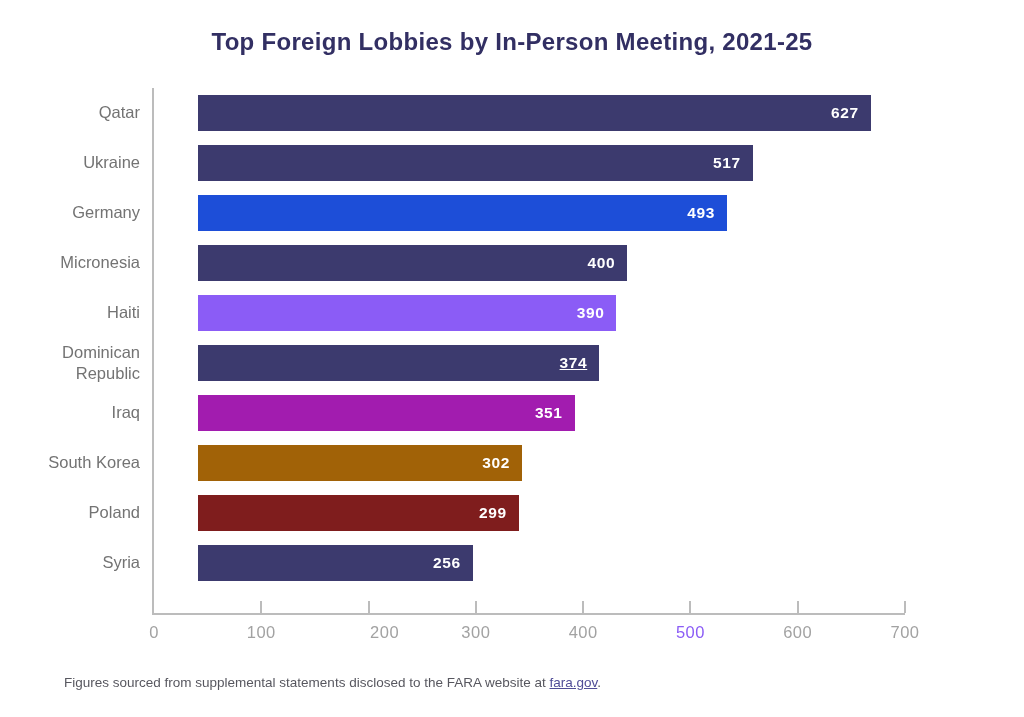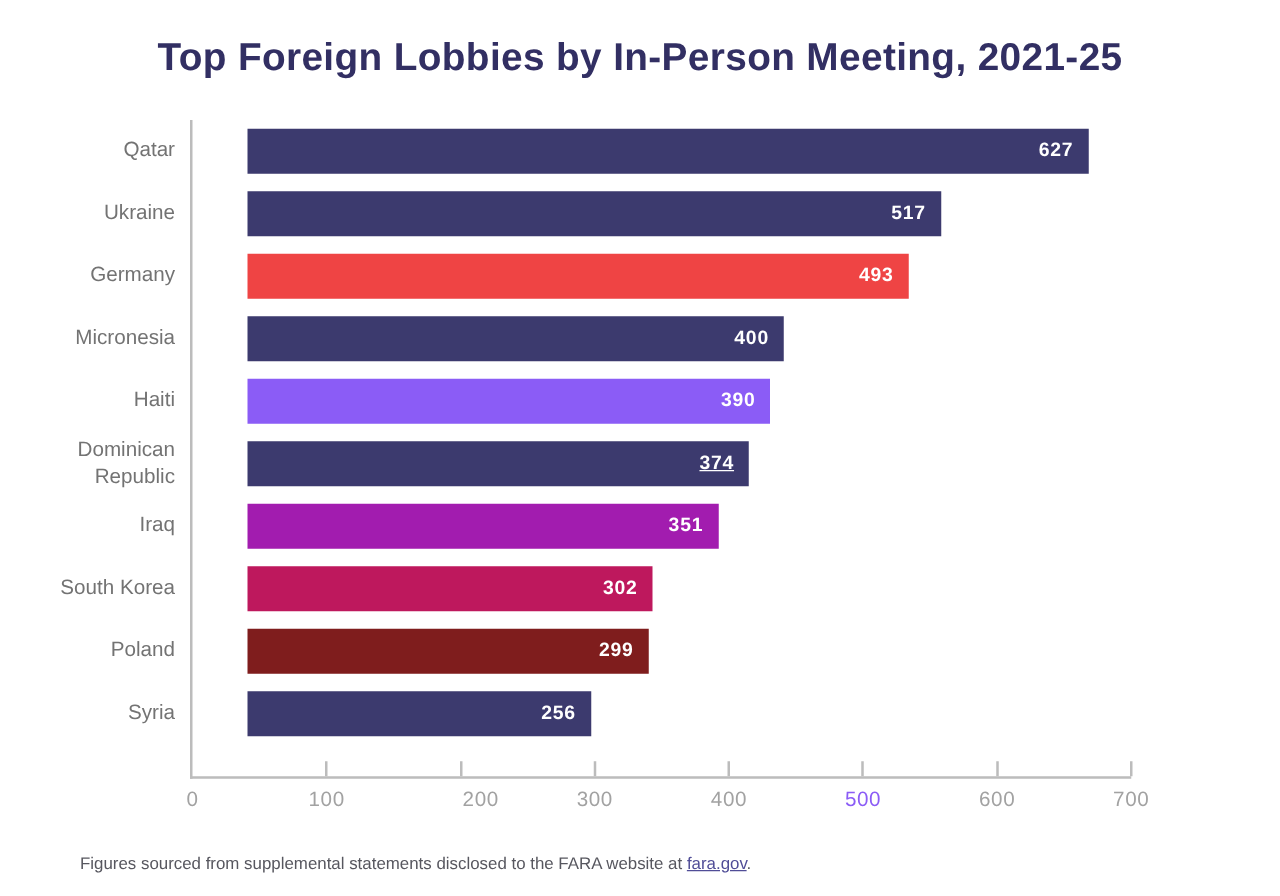--- a/index.html
+++ b/index.html
@@ -6,21 +6,21 @@
   html, body { background: #ffffff; }
   body {
     width: 1024px; height: 717px;
     font-family: "Liberation Sans", sans-serif;
     overflow: hidden;
   }
   .page { position: relative; width: 1024px; height: 717px; background: #ffffff; }
   .title {
     padding-top: 28px;
     text-align: center;
-    font-size: 31px;
+    font-size: 24px;
     font-weight: bold;
     letter-spacing: 0.3px;
     color: #322f63;
   }
   .plot {
     position: relative;
     margin: 32px 0 0 152px;
     width: 753px;
     height: 527px;
     border-left: 2px solid #bcbcbc;
@@ -89,21 +89,21 @@
           </div>
         </div>
         <div class="row">
           <div class="row-label" style="color: rgb(115, 115, 115);">Ukraine</div>
           <div class="bar" style="width: 73.8571%; background: rgb(60, 58, 110);">
             <span class="bar-value" style="color: rgb(255, 255, 255);">517</span>
           </div>
         </div>
         <div class="row">
           <div class="row-label" style="color: rgb(115, 115, 115);">Germany</div>
-          <div class="bar" style="width: 70.4286%; background: #ef4444;">
+          <div class="bar" style="width: 70.4286%; background: #1d4ed8;">
             <span class="bar-value" style="color: rgb(255, 255, 255);">493</span>
           </div>
         </div>
         <div class="row">
           <div class="row-label" style="color: rgb(115, 115, 115);">Micronesia</div>
           <div class="bar" style="width: 57.1429%; background: rgb(60, 58, 110);">
             <span class="bar-value" style="color: rgb(255, 255, 255);">400</span>
           </div>
         </div>
         <div class="row">
@@ -119,21 +119,21 @@
           </div>
         </div>
         <div class="row">
           <div class="row-label" style="color: rgb(115, 115, 115);">Iraq</div>
           <div class="bar" style="width: 50.1429%; background: #a21caf;">
             <span class="bar-value" style="color: rgb(255, 255, 255);">351</span>
           </div>
         </div>
         <div class="row">
           <div class="row-label" style="color: rgb(115, 115, 115);">South Korea</div>
-          <div class="bar" style="width: 43.1429%; background: #be185d;">
+          <div class="bar" style="width: 43.1429%; background: #a16207;">
             <span class="bar-value" style="color: rgb(255, 255, 255);">302</span>
           </div>
         </div>
         <div class="row">
           <div class="row-label" style="color: rgb(115, 115, 115);">Poland</div>
           <div class="bar" style="width: 42.7143%; background: #7f1d1d;">
             <span class="bar-value" style="color: rgb(255, 255, 255);">299</span>
           </div>
         </div>
         <div class="row">

